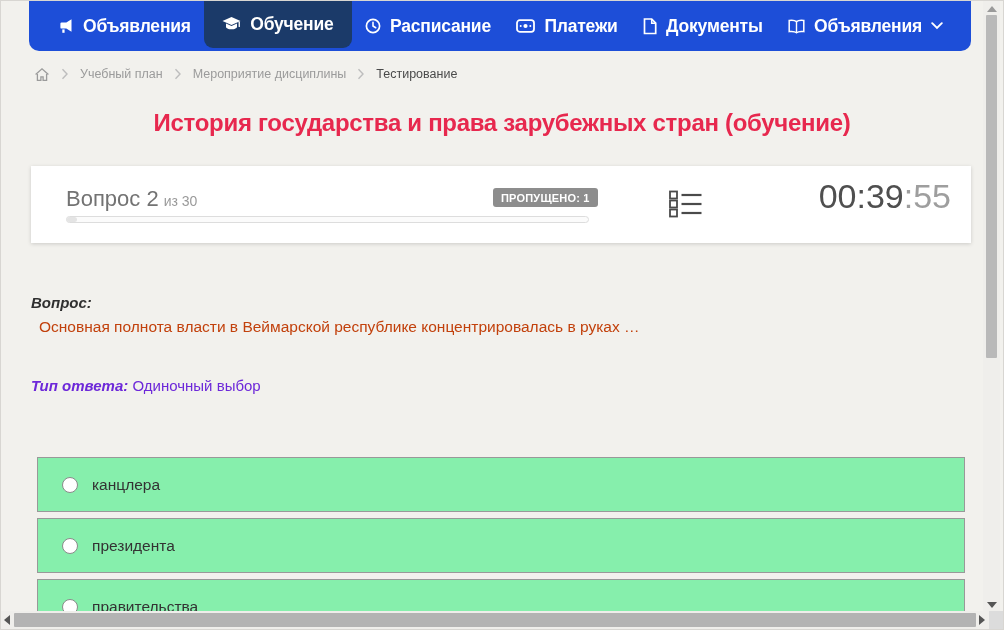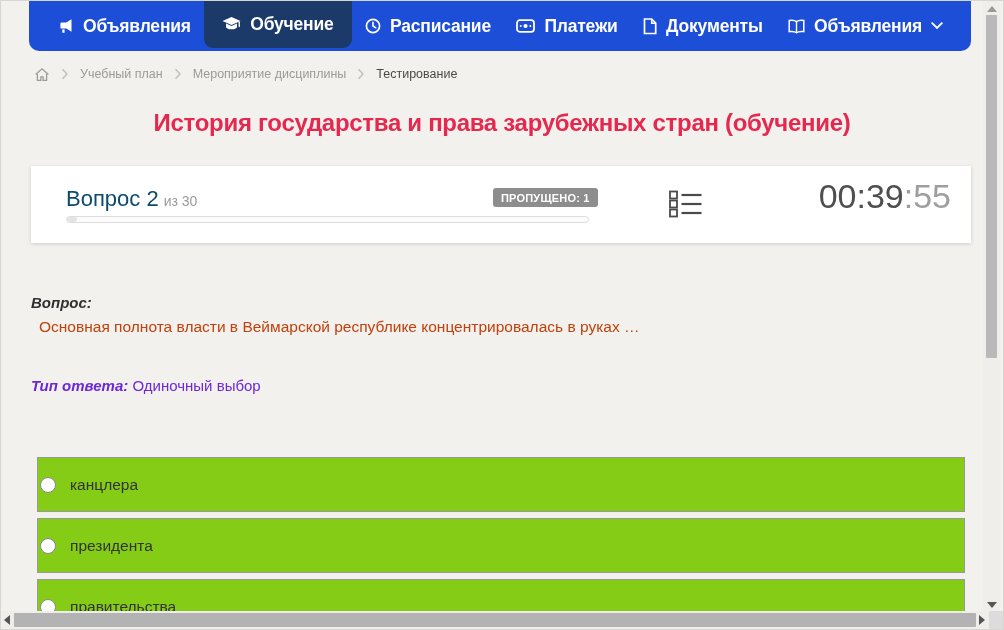--- a/index.html
+++ b/index.html
@@ -26,43 +26,43 @@
   .crumb-sep { display:flex; align-items:center; }
 
   
   .page-title { margin-top:23px; text-align:center; color:#e7284e; font-size:24px;
                 font-weight:bold; letter-spacing:-0.3px; line-height:34px; }
 
   
   .qcard { position:relative; margin:26px 0 0 30px; width:940px; height:77px;
            background:#fff; box-shadow:0 1px 4px rgba(0,0,0,0.16); }
   .qnum-wrap { position:absolute; left:35px; top:20px; white-space:nowrap; }
-  .qnum { font-size:22px; color:#0c4a6e; }
+  .qnum { font-size:22px; color:#737373; }
   .qtotal { font-size:14px; color:#9a9a9a; margin-left:5px; }
   .skip-badge { position:absolute; left:462px; top:22px; background:#8d8d8d; color:#fff;
                 font-size:11px; font-weight:bold; padding:4px 8px 3px; border-radius:3px;
                 letter-spacing:0.2px; }
   .progress { position:absolute; left:35px; top:50px; width:523px; height:7px;
               border:1px solid #ddd; border-radius:4px; background:#fbfbfb; }
   .progress .fill { height:100%; width:2%; background:#e4e4e4; border-radius:4px; }
   .qlist-btn { position:absolute; left:638px; top:24px; cursor:pointer; background:none; border:none; }
   .timer { position:absolute; right:20px; top:11px; font-size:34px; letter-spacing:0; white-space:nowrap; }
   .timer .main { color:#4f4f4f; }
   .timer .sec { color:#9e9e9e; }
 
   
   .q-label { margin:51px 15px 0 30px; font-size:15px; font-weight:bold; font-style:italic; color:#2f2f2f; }
   .q-text  { margin:7px 0 0 38px; font-size:15.5px; color:#c2410c; }
   .q-type  { margin:41px 0 0 30px; font-size:15px; color:#6d28d9; }
   .q-type .t-label { font-weight:bold; font-style:italic; }
 
   
   .answers { margin:63px 0 0 36px; width:928px; }
-  .answer-row { width:928px; height:55px; background:#84cc16; border:1px solid #999;
-                display:flex; align-items:center; padding-left:2px; margin-bottom:6px;
+  .answer-row { width:928px; height:55px; background:#86efac; border:1px solid #999;
+                display:flex; align-items:center; padding-left:24px; margin-bottom:6px;
                 cursor:pointer; }
   .radio { width:16px; height:16px; border:1px solid #8a8a8a; border-radius:50%;
            background:#fff; margin-right:14px; flex:0 0 auto; }
   .answer-label { font-size:15.5px; color:#333; }
 
   
   .vscroll { position:absolute; top:0; right:3px; width:17px; height:612px; background:#efeeeb; z-index:20; }
   .vthumb { position:absolute; top:14px; left:3px; width:11px; height:343px; background:#b9b9b9; border-radius:1px; cursor:pointer; }
   .tri-up   { position:absolute; top:5px; left:4px; width:0; height:0; border-left:5px solid transparent; border-right:5px solid transparent; border-bottom:6px solid #9a9a9a; cursor:pointer; }
   .tri-down { position:absolute; top:601px; left:4px; width:0; height:0; border-left:5px solid transparent; border-right:5px solid transparent; border-top:6px solid #555; cursor:pointer; }

